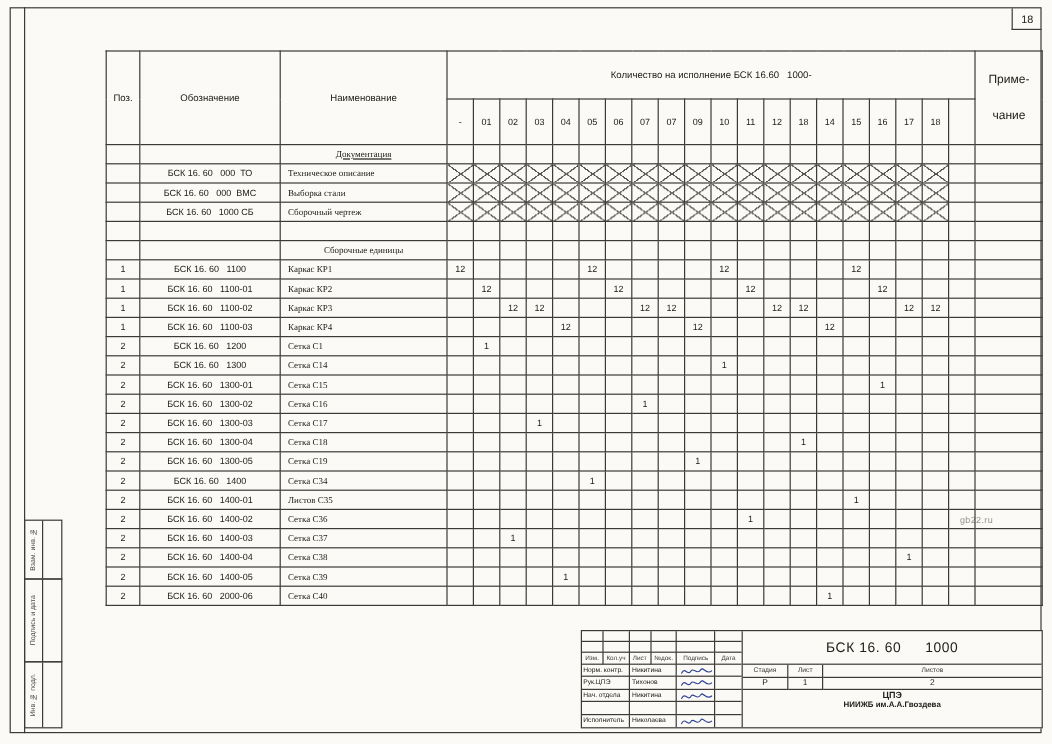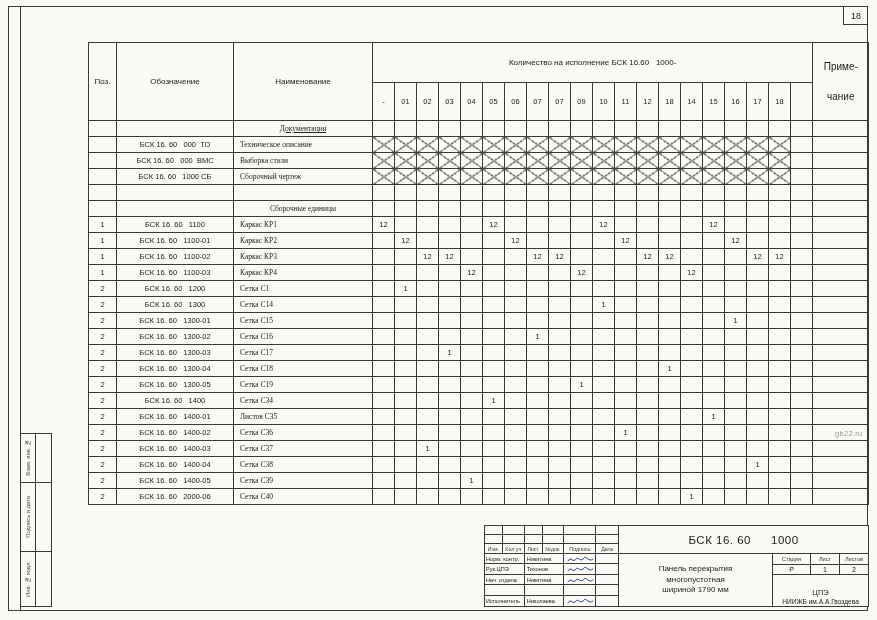--- a/index.html
+++ b/index.html
@@ -4,21 +4,21 @@
 <style>
   :root{ --line:#3c3a36; --ink:#232119; --sig:#2f4396; --paper:#fbfaf7; }
   *{margin:0;padding:0;box-sizing:border-box;}
   html,body{width:877px;height:620px;}
   body{background:var(--paper);position:relative;font-family:"Liberation Sans",sans-serif;color:var(--ink);}
   .abs{position:absolute;}
   
   #frame{left:8px;top:6px;width:860px;height:605px;border:1.3px solid var(--line);}
   #frame-inner-line{left:20px;top:6px;width:0;height:605px;border-left:1px solid var(--line);}
   #sheet-no{left:843px;top:7px;width:25px;height:18px;border-left:1px solid var(--line);border-bottom:1px solid var(--line);display:flex;align-items:center;justify-content:center;font-size:9px;}
-  #watermark{left:835px;top:429px;font-size:7.5px;color:#98948c;letter-spacing:.3px;}
+  #watermark{left:800px;top:429px;font-size:7.5px;color:#98948c;letter-spacing:.3px;}
   
   #spec-wrap{left:88px;top:42px;}
   table{border-collapse:collapse;table-layout:fixed;width:780px;}
   th,td{border:1px solid var(--line);font-weight:normal;font-size:7.5px;text-align:center;vertical-align:middle;overflow:hidden;white-space:pre;}
   thead tr:first-child th{height:18px;font-size:8px;}
   thead tr:last-child th{height:17px;}
   tbody td{height:16px;}
   table{border:1.5px solid var(--line);}
   .maj{border-left-width:1.5px;}
   td.name-cell{text-align:left;padding-left:6px;font-family:Liberation Serif, serif;}
@@ -59,21 +59,21 @@
   #tb-title{width:154px;border-right:1.3px solid var(--line);display:flex;flex-direction:column;align-items:center;justify-content:center;font-size:8px;line-height:1.35;}
   #tb-stage{flex:1;display:flex;flex-direction:column;}
   .stage-row{display:flex;}
   .stage-row div{border-right:1px solid var(--line);border-bottom:1px solid var(--line);display:flex;align-items:center;justify-content:center;}
   .stage-row div:last-child{border-right:none;}
   .stage-head{height:11px;}
   .stage-head div{font-size:5.6px;color:#3d3b35;}
   .stage-vals{height:10px;}
   .stage-vals div{font-size:7px;}
   .sw1{width:38px}.sw2{width:29px}.sw3{flex:1;}
-  #tb-org{flex:1;display:flex;flex-direction:column;align-items:center;justify-content:flex-end;line-height:1.25;}
+  #tb-org{flex:1;display:flex;flex-direction:column;align-items:center;justify-content:flex-start;line-height:1.25;font-weight:bold;}
   #tb-org .org1{font-size:7.5px;}
   #tb-org .org2{font-size:6.6px;}
 </style>
 </head>
 <body>
 
 <div class="abs" id="frame"></div>
 <div class="abs" id="frame-inner-line"></div>
 <div class="abs" id="sheet-no">18</div>
 <div class="abs" id="watermark">gb22.ru</div>
@@ -864,25 +864,20 @@
           <div class="sr-date"></div>
         </div>
       </div>
   </div>
   <div id="tb-right">
     <div id="tb-desig">
       <span>БСК 16. 60</span>
       <span>1000</span>
     </div>
     <div id="tb-bottom">
-      <div id="tb-title">
-        <div>Панель перекрытия</div>
-        <div>многопустотная</div>
-        <div>шириной  1790 мм</div>
-      </div>
       <div id="tb-stage">
         <div class="stage-row stage-head">
           <div class="sw1">Стадия</div>
           <div class="sw2">Лист</div>
           <div class="sw3">Листов</div>
         </div>
         <div class="stage-row stage-vals">
           <div class="sw1">Р</div>
           <div class="sw2">1</div>
           <div class="sw3">2</div>

